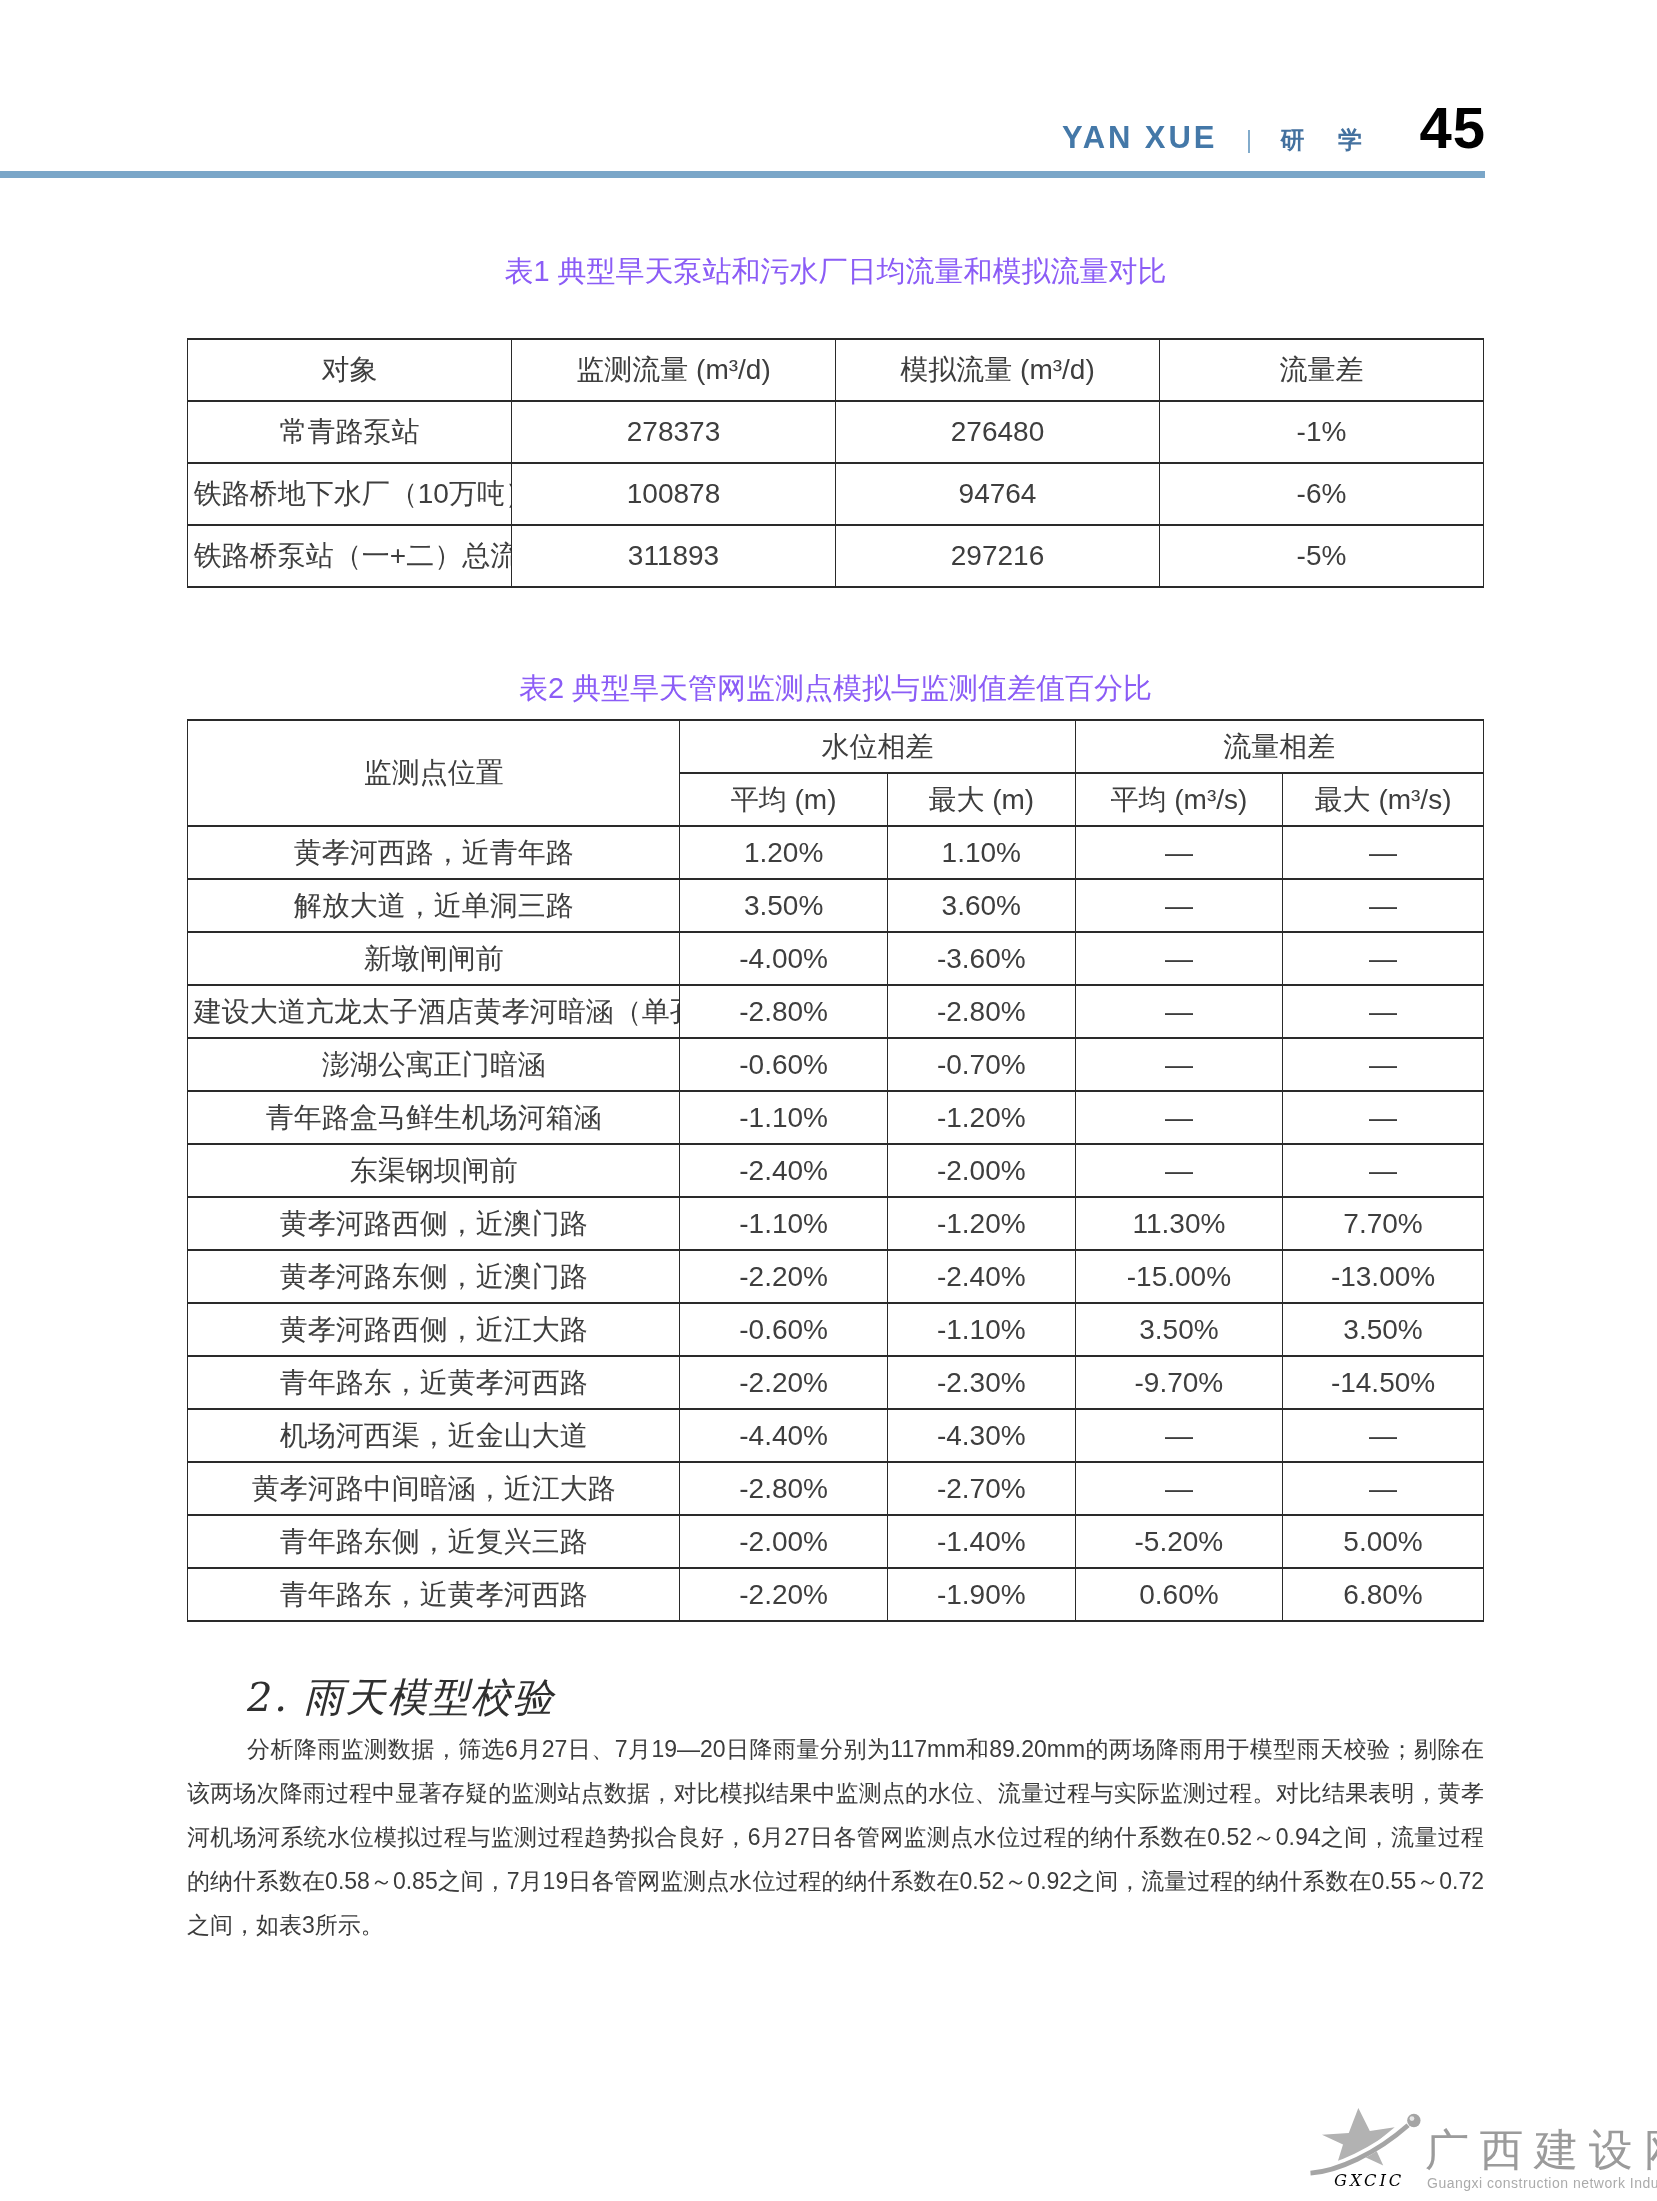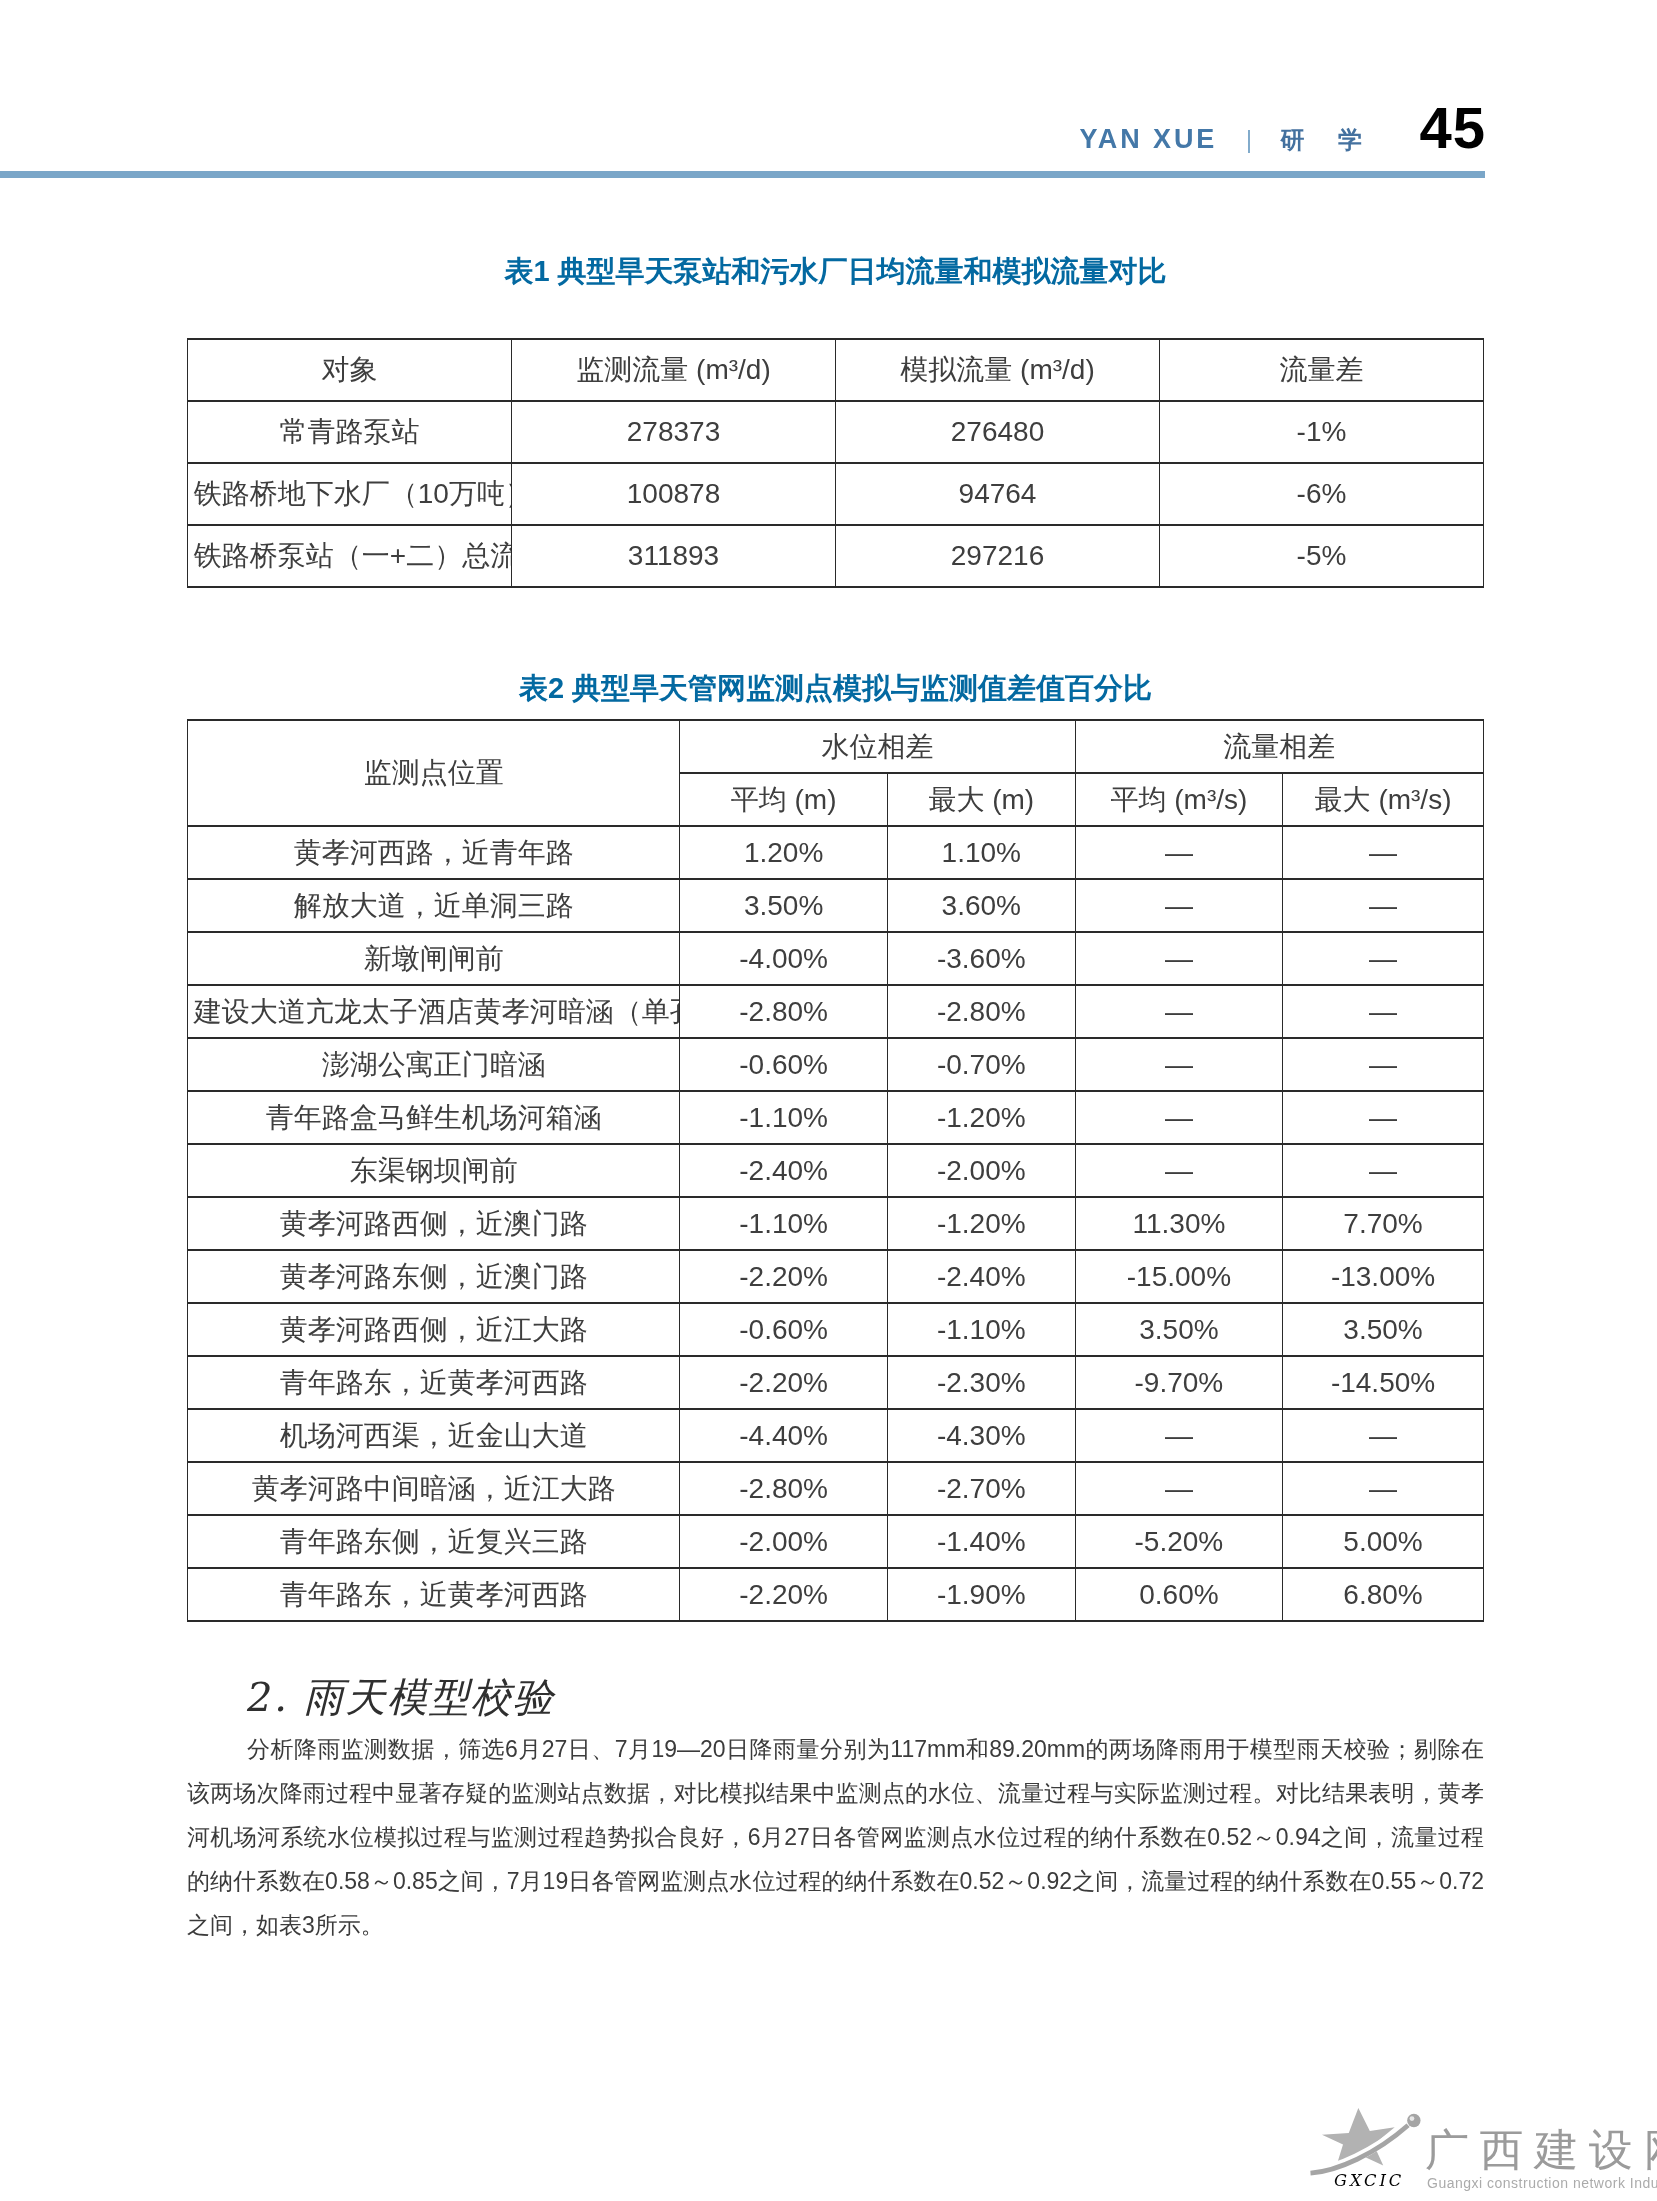--- a/index.html
+++ b/index.html
@@ -12,39 +12,39 @@
     overflow:hidden;
   }
 
   
   .masthead {
     position:absolute; top:94px; right:171px;
     display:flex; align-items:baseline; gap:21px;
     white-space:nowrap;
   }
   .masthead .en {
-    font-size:27px; font-weight:bold; letter-spacing:2.9px; color:#4478a8;
+    font-size:31px; font-weight:bold; letter-spacing:2.9px; color:#4478a8;
   }
   .masthead .sep { font-size:23px; color:#7aa6c8; padding:0 7.7px; }
   .masthead .cn { font-size:24px; font-weight:bold; letter-spacing:13.4px; color:#44719f; }
   .masthead .pagenum {
     font-size:58px; font-weight:bold; color:#000000; margin-left:23px;
     letter-spacing:1px;
   }
   .rule {
     position:absolute; top:171px; left:0;
     width:1485px; height:6.7px; background:#7aa6c8;
   }
 
   
   .content { position:absolute; left:187px; top:0; width:1297px; }
 
   .tbl-title {
     position:absolute; left:0; width:100%;
-    text-align:center; font-size:29px; font-weight:bold; color:#0369a1;
+    text-align:center; font-size:29px; font-weight:normal; color:#8b5cf6;
   }
   #t1-title { top:252px; }
   #t2-title { top:669px; }
 
   table {
     position:absolute; left:0; width:100%;
     border-collapse:collapse; table-layout:fixed;
     font-size:28px; color:#3e3e3e;
   }
   #table1 { top:338px; }

